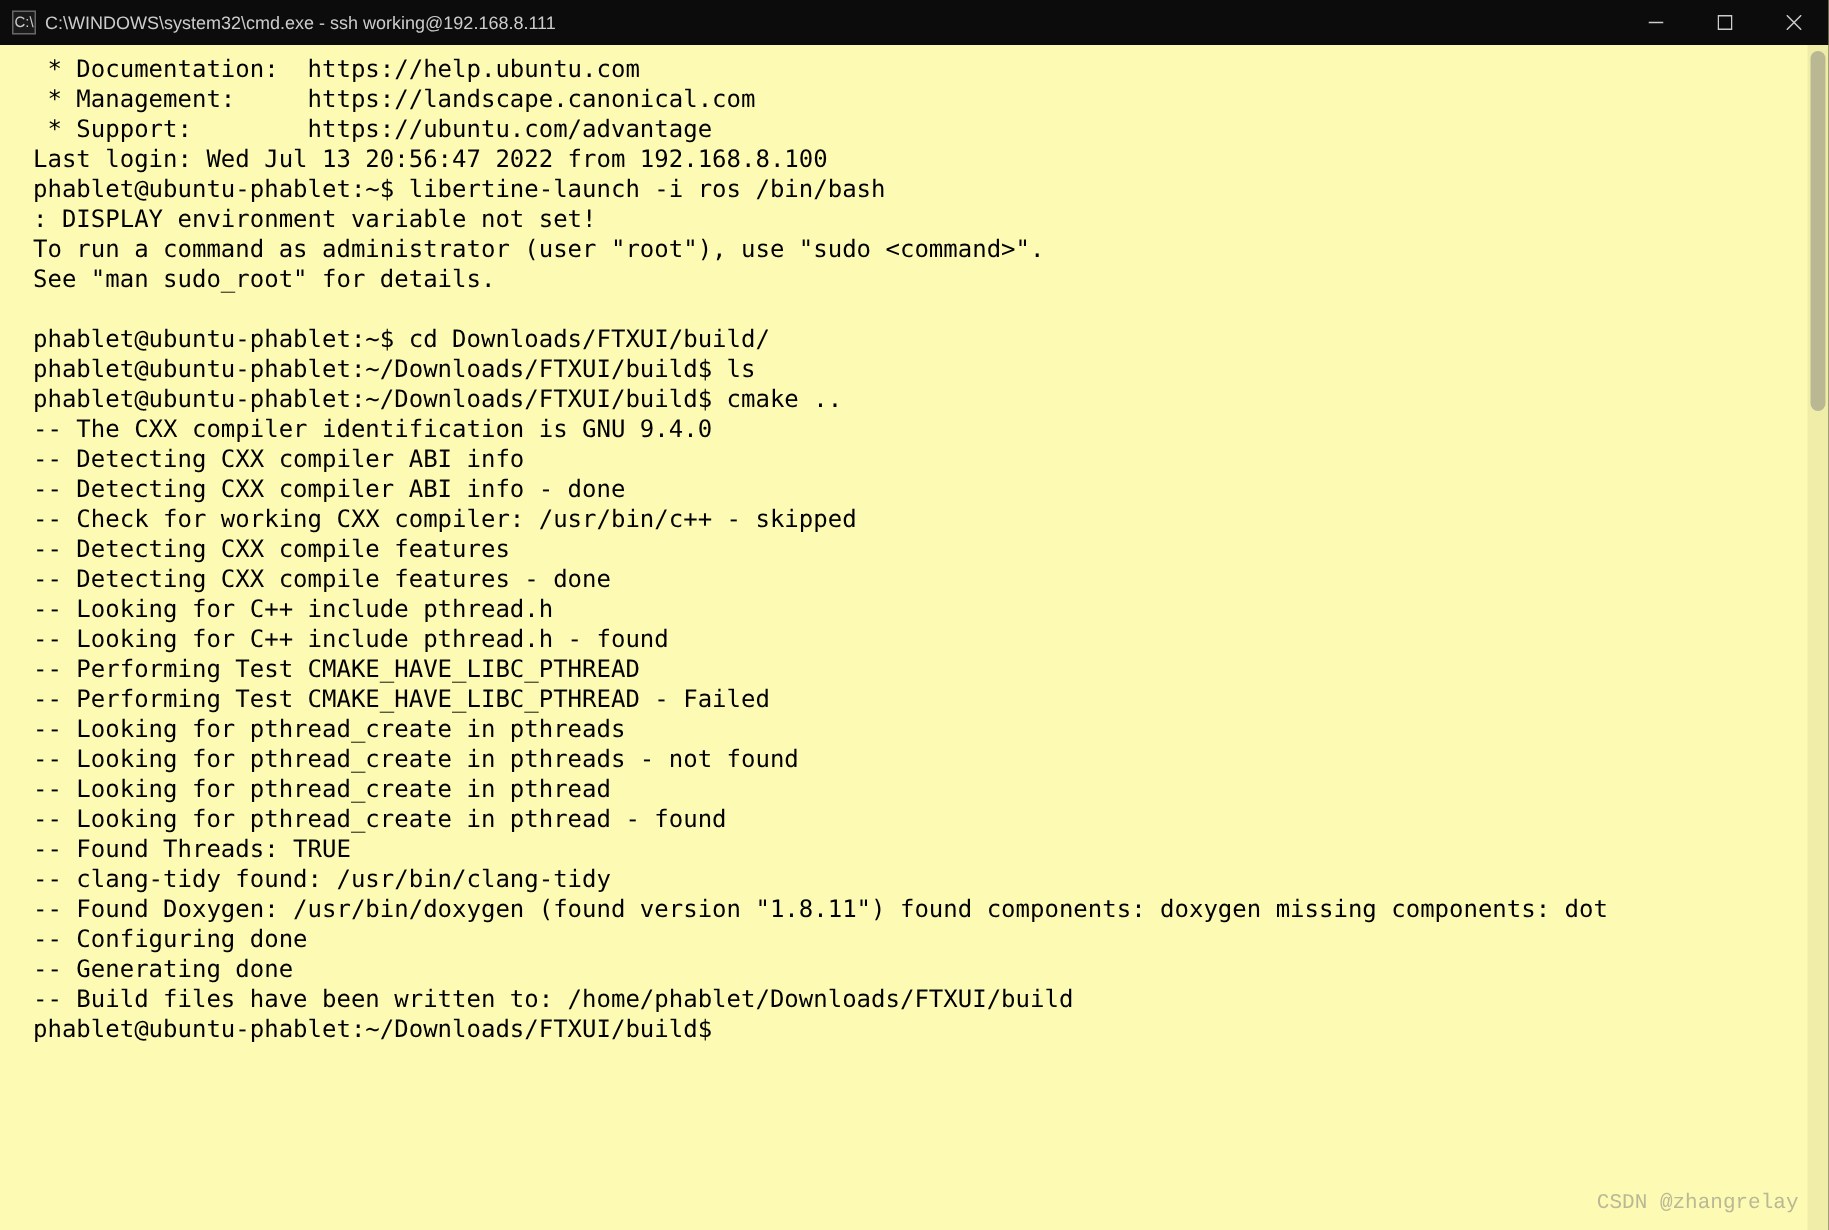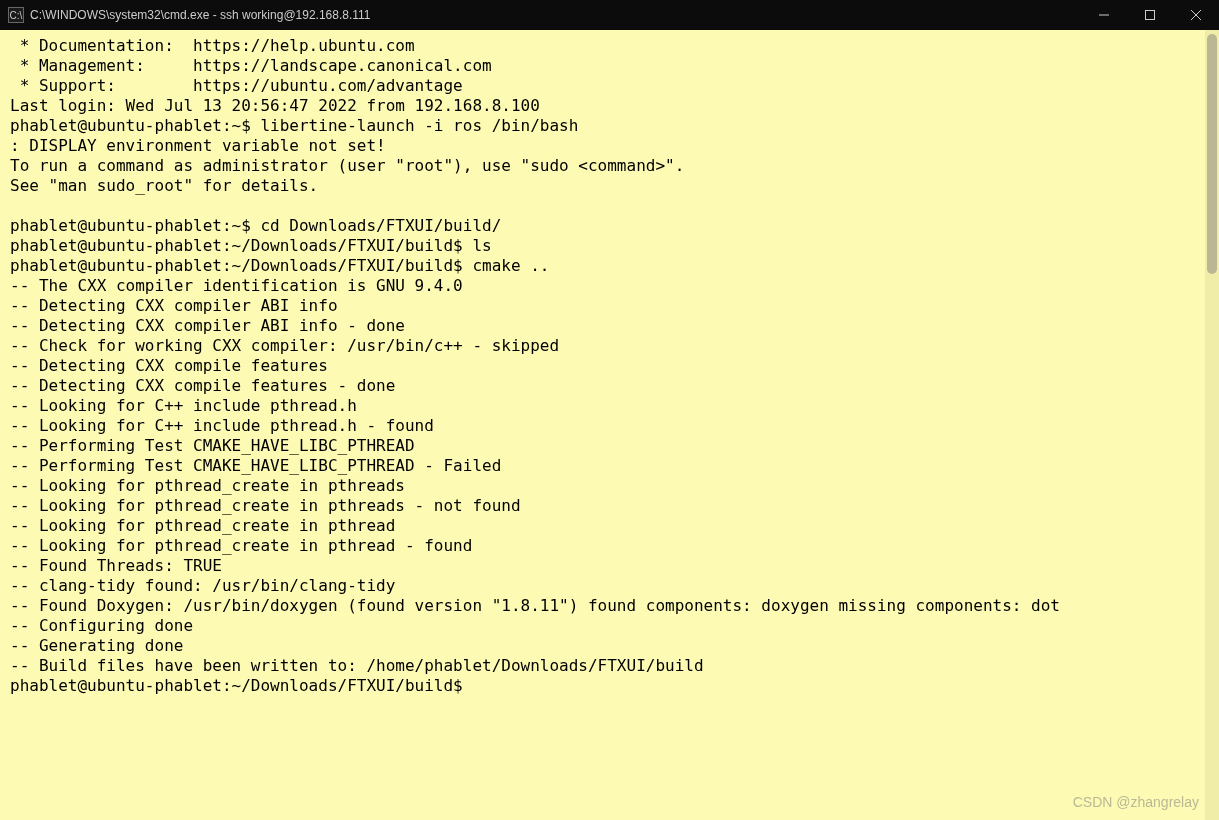--- a/index.html
+++ b/index.html
@@ -61,21 +61,21 @@
       stroke: currentColor;
       fill: none;
       stroke-width: 1;
     }
     .terminal-body {
       flex: 1;
       background: #fdfab3;
       color: #000000;
       font-size: 16px;
       line-height: 20px;
-      padding: 6px 10px;
+      padding: 6px 22px;
       white-space: pre;
       overflow: hidden;
       position: relative;
       font-family: 'SimSun', Consolas, monospace;
     }
     .scrollbar-track {
       position: absolute;
       right: 0;
       top: 0;
       width: 14px;
@@ -89,21 +89,21 @@
       width: 10px;
       height: 240px;
       background: rgba(120,120,120,0.45);
       border-radius: 5px;
     }
     .watermark {
       position: absolute;
       bottom: 8px;
       right: 20px;
       color: rgba(120,120,120,0.5);
-      font-family: Liberation Sans, sans-serif;
+      font-family: Liberation Mono, monospace;
       font-size: 14px;
     }
   </style>
 </head>
 <body>
 
 <div class="titlebar">
   <div class="titlebar-left">
     <div class="cmd-icon">C:\</div>
     <span>C:\WINDOWS\system32\cmd.exe - ssh  working@192.168.8.111</span>

